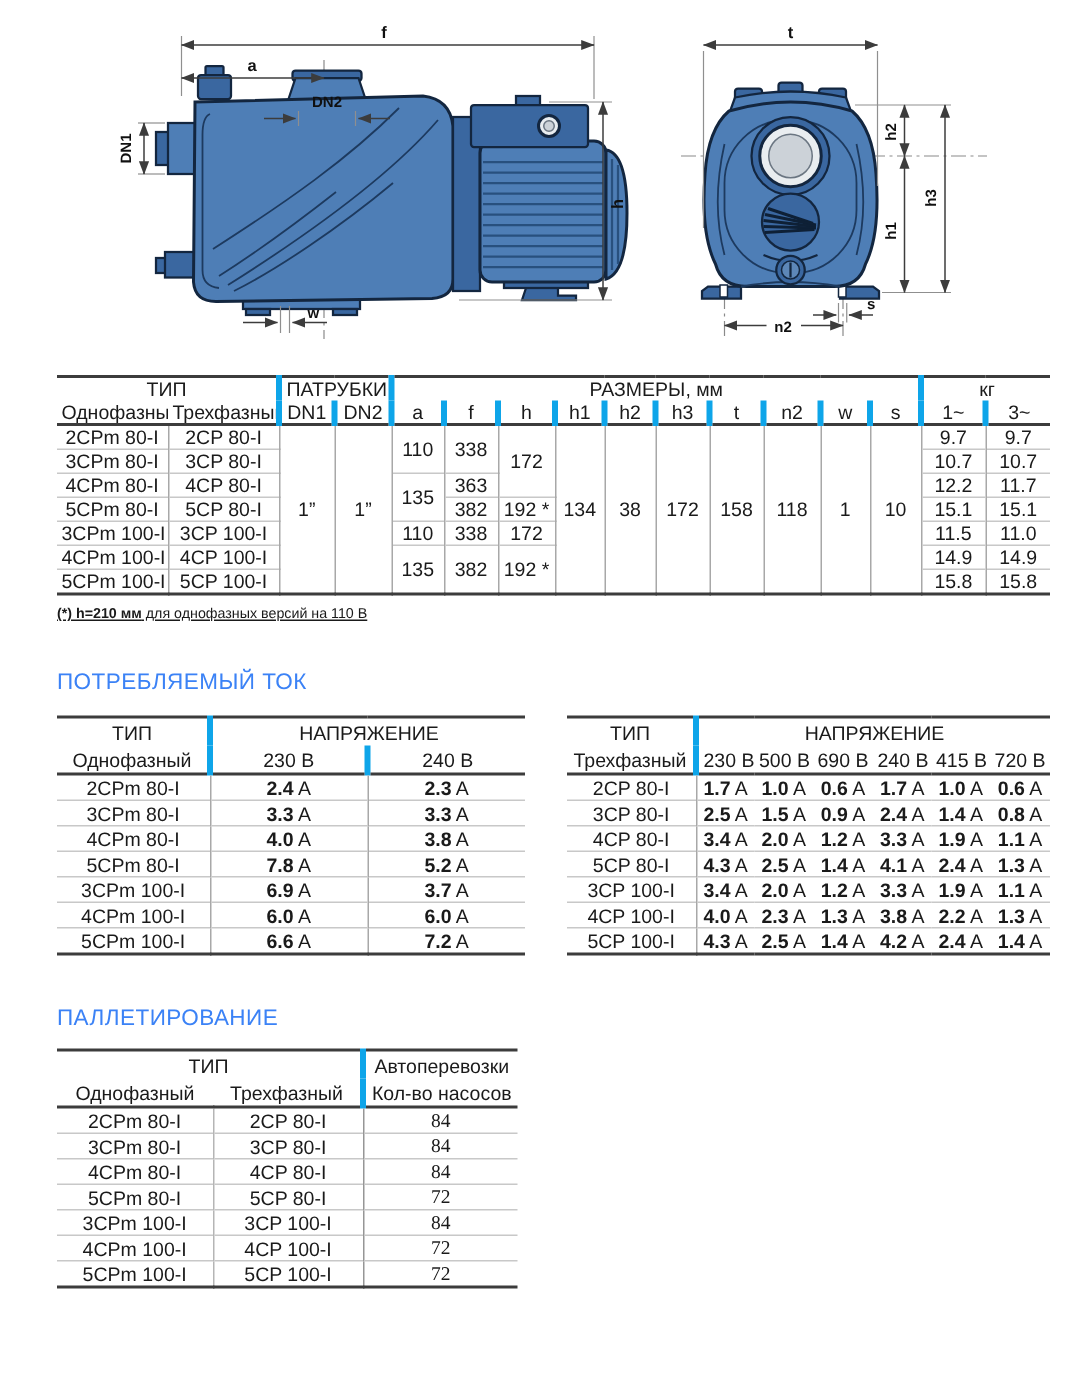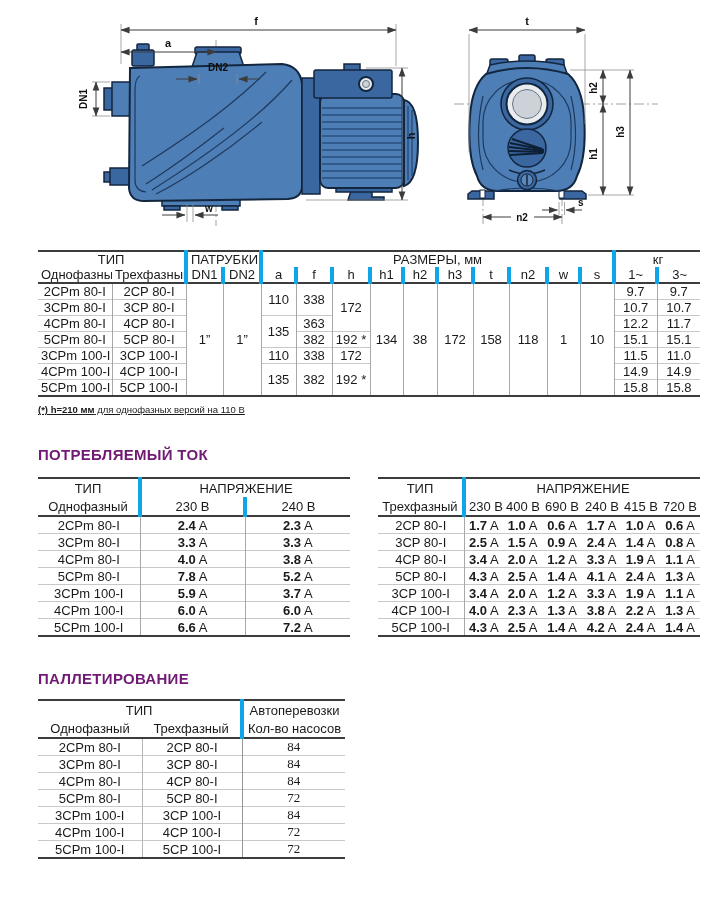--- a/index.html
+++ b/index.html
@@ -43,21 +43,21 @@
   #amp3{left:378px;top:477px;width:322px;}
   #amp1 thead th,#amp3 thead th,#pallet thead th{height:18px;}
   #amp1 tbody td:nth-child(2),#amp1 tbody td:nth-child(3){border-left:1px solid #a8a8a8;}
   #amp3 tbody td:nth-child(2){border-left:1px solid #a8a8a8;}
 
   #pallet{left:38px;top:699px;width:307px;}
   #pallet tbody td:nth-child(2){border-left:1px solid #b5b5b5;}
   #pallet tbody td:nth-child(3){border-left:1px solid #969696;font-family:Liberation Serif, serif;}
 
   .footnote{position:absolute;left:38px;top:404px;font-size:9.5px;color:#1a1a1a;text-decoration:underline;}
-  .sec-title{position:absolute;font-size:15px;font-weight:bold;color:#701a75;letter-spacing:.3px;}
+  .sec-title{position:absolute;font-size:15px;font-weight:normal;color:#3b82f6;letter-spacing:.3px;}
   #title-current{left:38px;top:446px;}
   #title-pallet{left:38px;top:670px;}
 </style>
 </head>
 <body>
 
 <div class="page">
 
   <div class="drawing" id="draw-side">
     <svg viewBox="0 0 370 236" width="370" height="236">
@@ -390,21 +390,21 @@
           <td><b>4.0</b> A</td>
           <td><b>3.8</b> A</td>
         </tr>
         <tr>
           <td class="tn">5CPm 80-I</td>
           <td><b>7.8</b> A</td>
           <td><b>5.2</b> A</td>
         </tr>
         <tr>
           <td class="tn">3CPm 100-I</td>
-          <td><b>5.9</b> A</td>
+          <td><b>6.9</b> A</td>
           <td><b>3.7</b> A</td>
         </tr>
         <tr>
           <td class="tn">4CPm 100-I</td>
           <td><b>6.0</b> A</td>
           <td><b>6.0</b> A</td>
         </tr>
         <tr>
           <td class="tn">5CPm 100-I</td>
           <td><b>6.6</b> A</td>
@@ -424,21 +424,21 @@
         <col style="width:40px">
     </colgroup>
     <thead>
       <tr>
         <th class="hl b">ТИП</th>
         <th colspan="6" class="b vline">НАПРЯЖЕНИЕ</th>
       </tr>
       <tr>
         <th class="hl b">Трехфазный</th>
         <th class="vline">230 В</th>
-        <th>400 В</th>
+        <th>500 В</th>
         <th>690 В</th>
         <th>240 В</th>
         <th>415 В</th>
         <th>720 В</th>
       </tr>
     </thead>
     <tbody>
         <tr>
           <td class="tn">2CP 80-I</td>
           <td><b>1.7</b> A</td>

